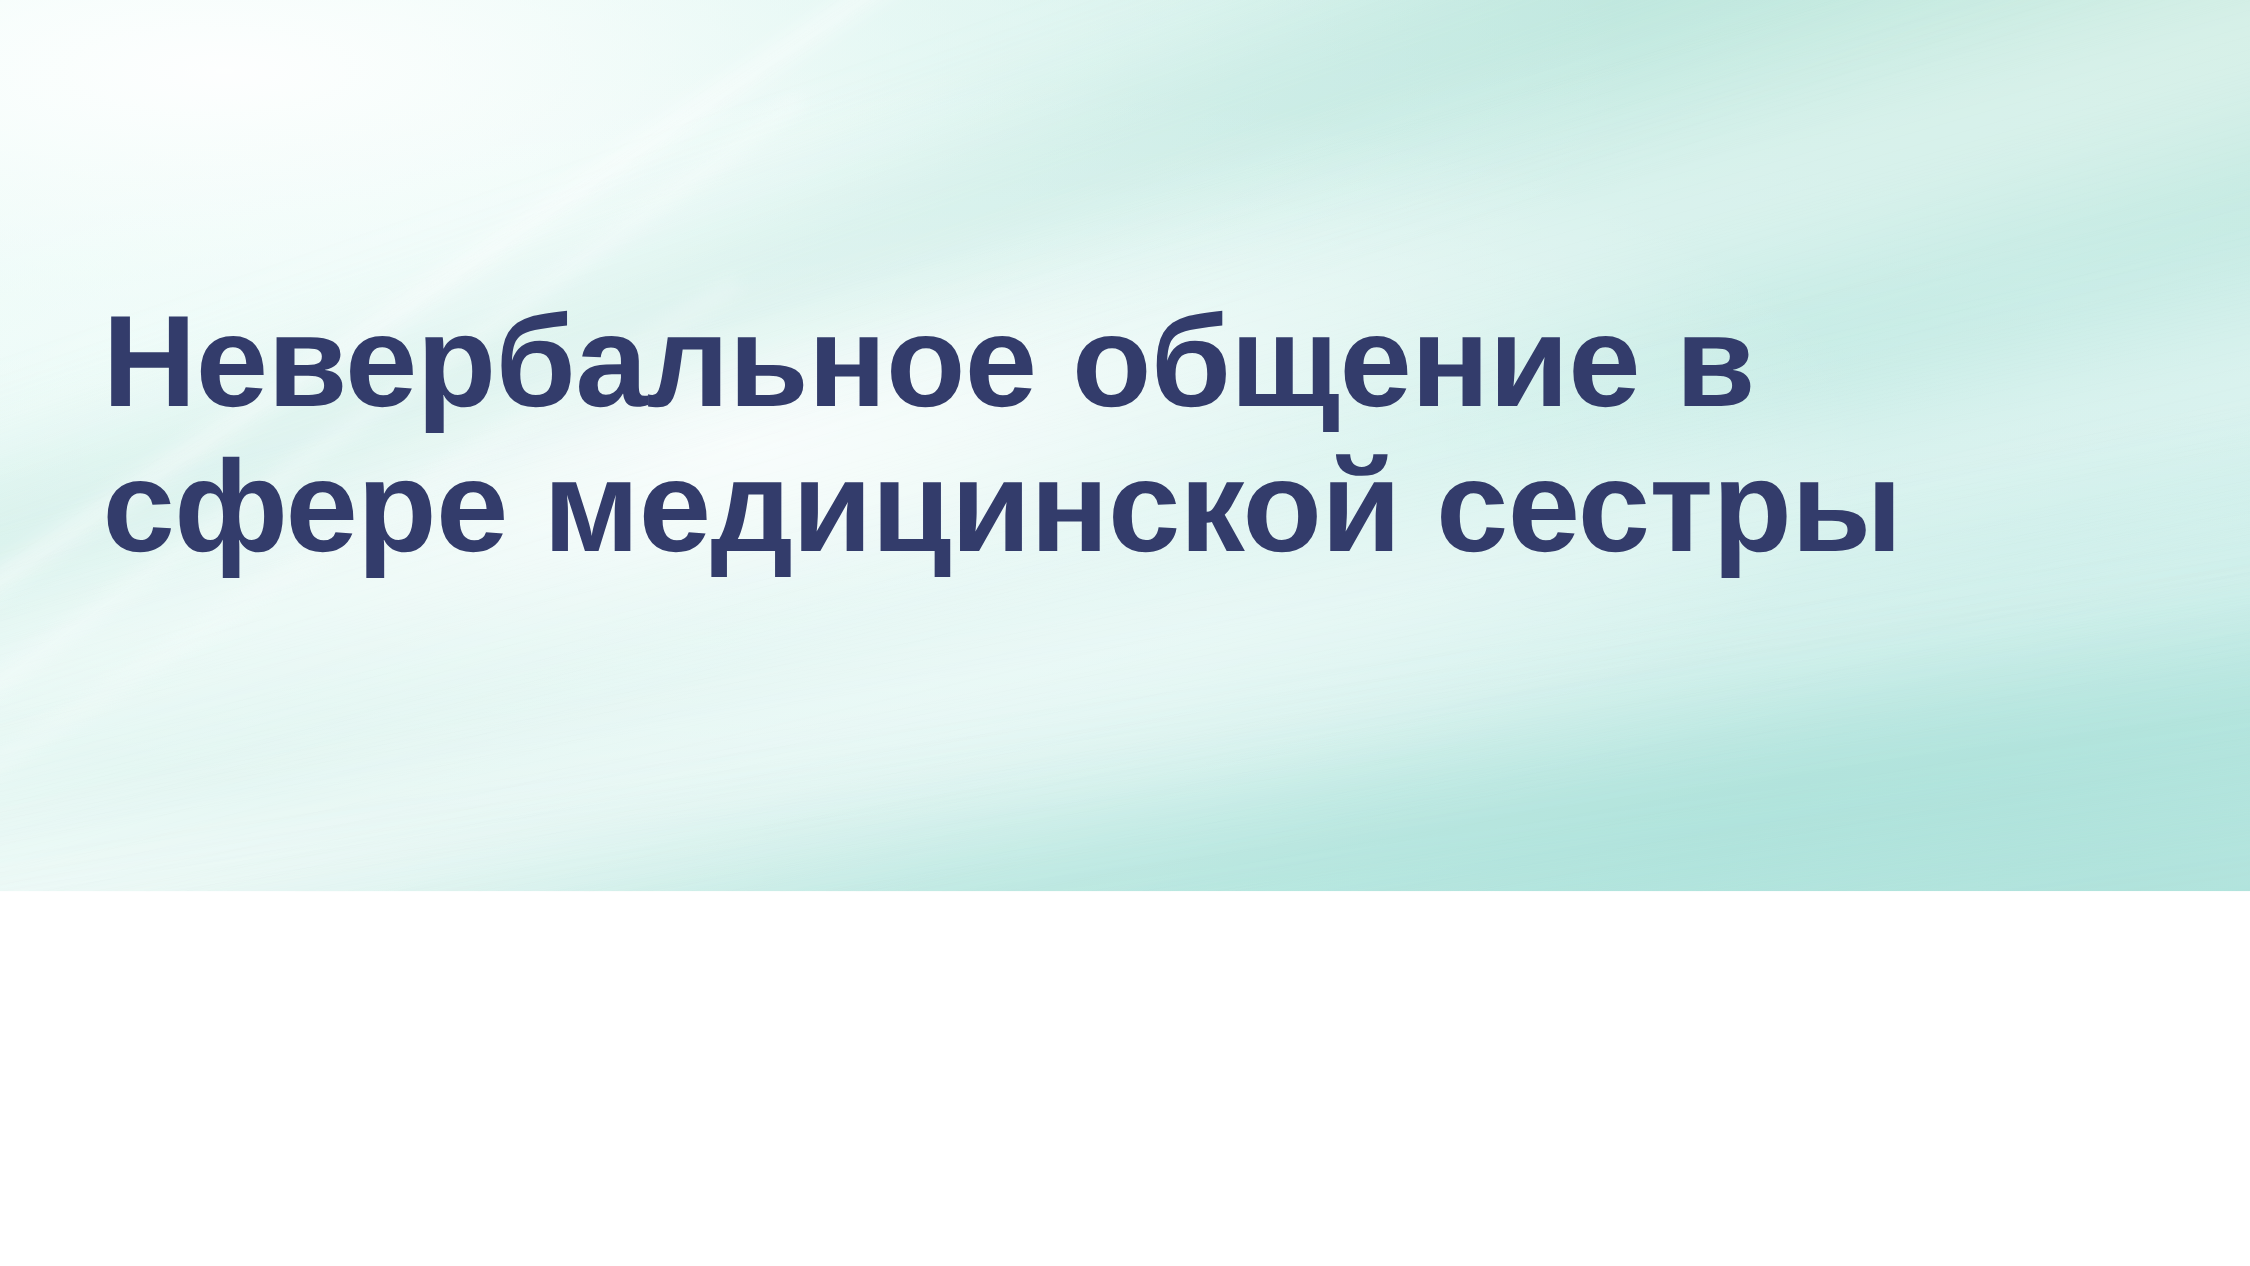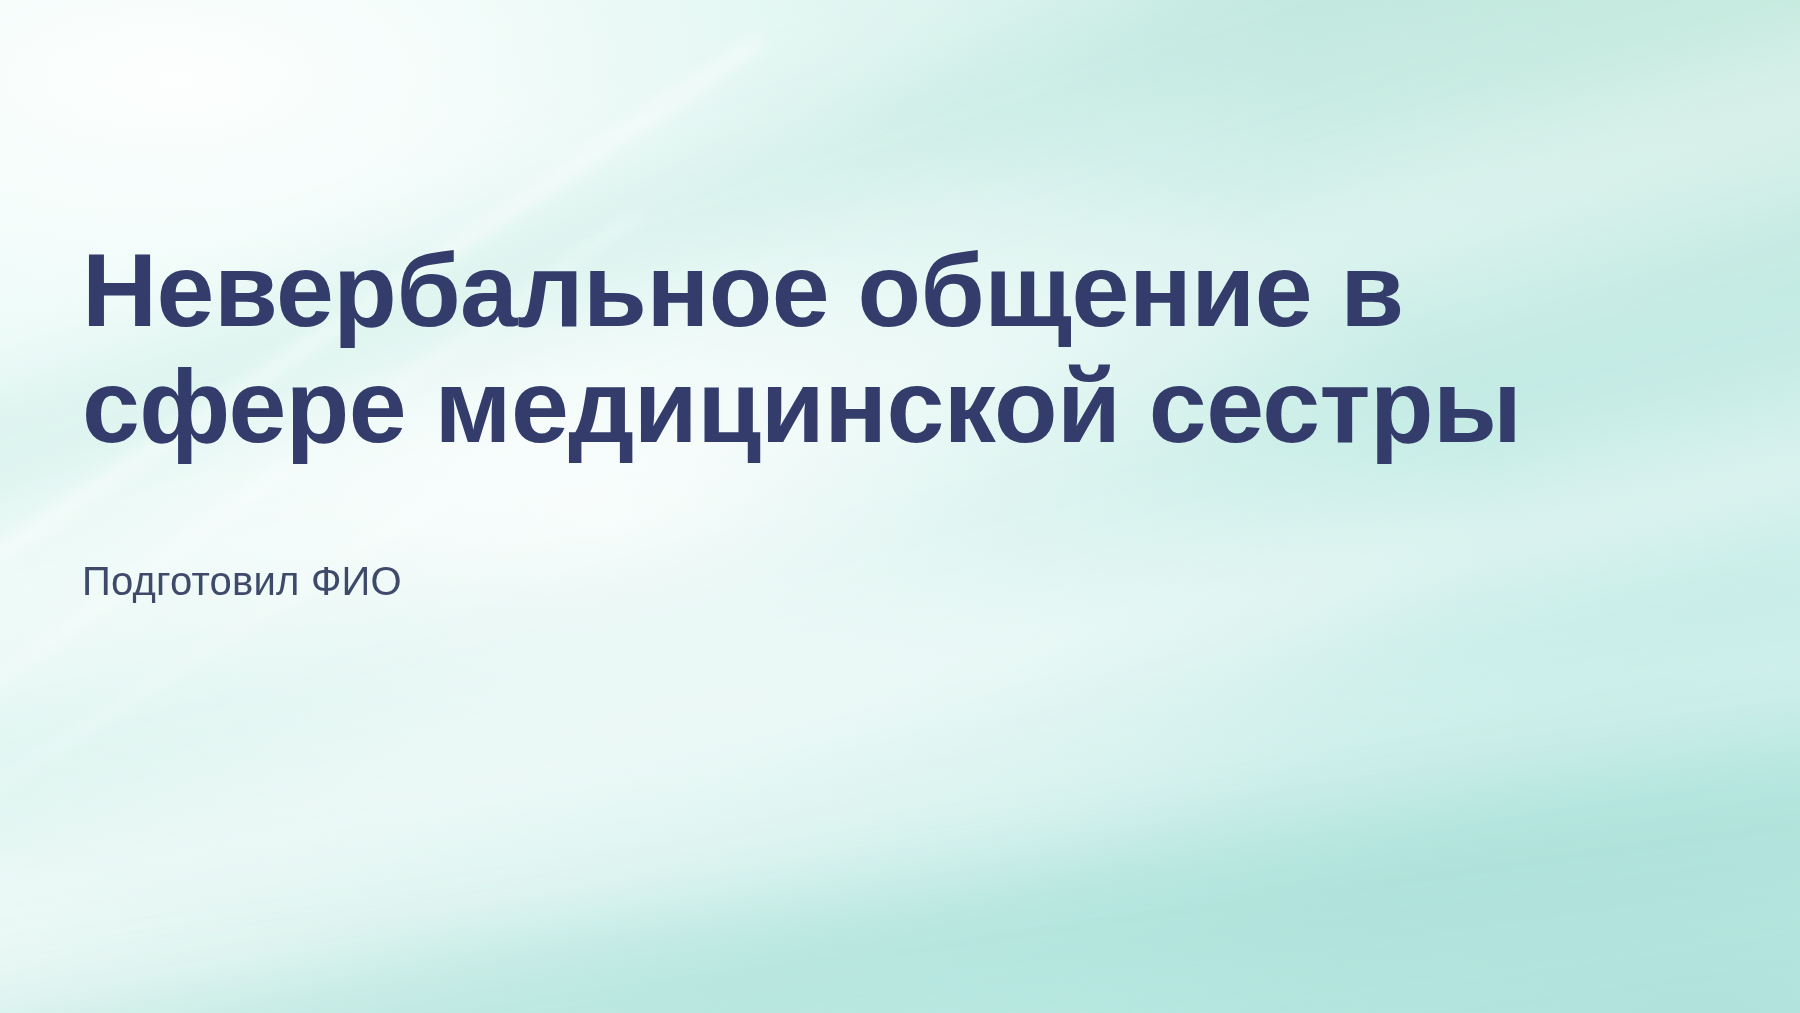--- a/index.html
+++ b/index.html
@@ -5,21 +5,21 @@
 <style>
   html, body {
     margin: 0;
     padding: 0;
     background: #ffffff;
   }
 
   .slide {
     position: relative;
     width: 1800px;
-    height: 1013px;
+    height: 713px;
     overflow: hidden;
     font-family: "Liberation Sans", "DejaVu Sans", sans-serif;
     
     background:
       linear-gradient(135deg,
         #ecfbf7 0%,
         #e2f7f2 18%,
         #d2f0ea 38%,
         #bfeae3 62%,
         #b4e6df 82%,
@@ -191,16 +191,15 @@
   <div class="wave wave-a"></div>
   <div class="wave wave-b"></div>
   <div class="wave wave-e"></div>
 
   <div class="streak streak-1"></div>
   <div class="streak streak-2"></div>
   <div class="streak streak-3"></div>
 
   <div class="content">
     <h1 class="slide-title">Невербальное общение в сфере медицинской сестры</h1>
-    <p class="slide-subtitle">Подготовил ФИО</p>
   </div>
 
 </div>
 
 </body></html>

